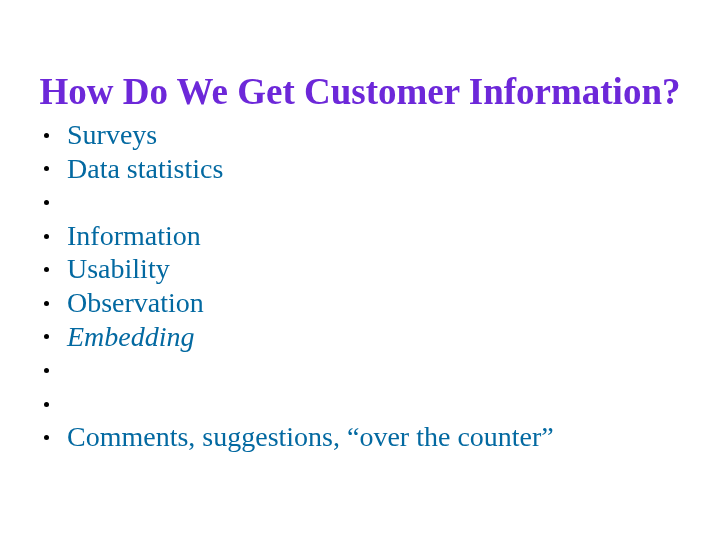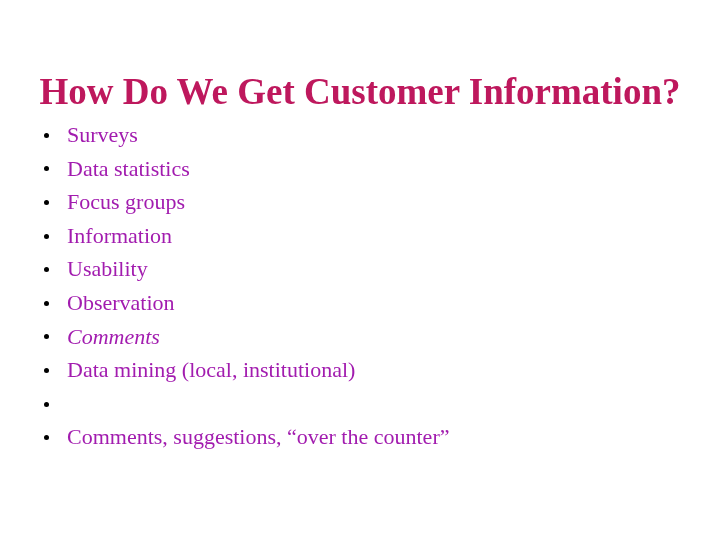--- a/index.html
+++ b/index.html
@@ -28,21 +28,21 @@
     position: absolute;
     left: 36px;
     top: 46px;
     width: 648px;
     text-align: center;
     font-family: "Liberation Serif", "DejaVu Serif", serif;
     font-weight: bold;
     font-size: 37px;
     line-height: 42px;
     letter-spacing: 0px;
-    color: #be185d;
+    color: #6d28d9;
     white-space: nowrap;
   }
 
   .slide-body {
     position: absolute;
     left: 40px;
     top: 118px;
     width: 650px;
   }
 
@@ -51,24 +51,24 @@
     margin: 0;
     padding: 0;
   }
 
   .bullet-item {
     position: relative;
     height: 33.6px;
     line-height: 33.6px;
     padding-left: 27px;
     font-family: "Liberation Serif", "DejaVu Serif", serif;
-    font-size: 22px;
+    font-size: 28px;
     font-weight: normal;
     font-style: normal;
-    color: #a21caf;
+    color: #0369a1;
     white-space: nowrap;
   }
 
   .bullet-item.is-italic {
     font-style: italic;
   }
 
   .bullet-marker {
     position: absolute;
     left: 4px;
@@ -98,41 +98,39 @@
       <li class="bullet-item">
         <span class="bullet-marker"></span>
         <span class="bullet-text">Surveys</span>
       </li>
       <li class="bullet-item">
         <span class="bullet-marker"></span>
         <span class="bullet-text">Data statistics</span>
       </li>
       <li class="bullet-item">
         <span class="bullet-marker"></span>
-        <span class="bullet-text">Focus groups</span>
       </li>
       <li class="bullet-item">
         <span class="bullet-marker"></span>
         <span class="bullet-text">Information</span>
       </li>
       <li class="bullet-item">
         <span class="bullet-marker"></span>
         <span class="bullet-text">Usability</span>
       </li>
       <li class="bullet-item">
         <span class="bullet-marker"></span>
         <span class="bullet-text">Observation</span>
       </li>
       <li class="bullet-item is-italic">
         <span class="bullet-marker"></span>
-        <span class="bullet-text">Comments</span>
+        <span class="bullet-text">Embedding</span>
       </li>
       <li class="bullet-item">
         <span class="bullet-marker"></span>
-        <span class="bullet-text">Data mining (local, institutional)</span>
       </li>
       <li class="bullet-item">
         <span class="bullet-marker"></span>
       </li>
       <li class="bullet-item">
         <span class="bullet-marker"></span>
         <span class="bullet-text">Comments, suggestions, “over the counter”</span>
       </li>
     </ul>
   </div>

